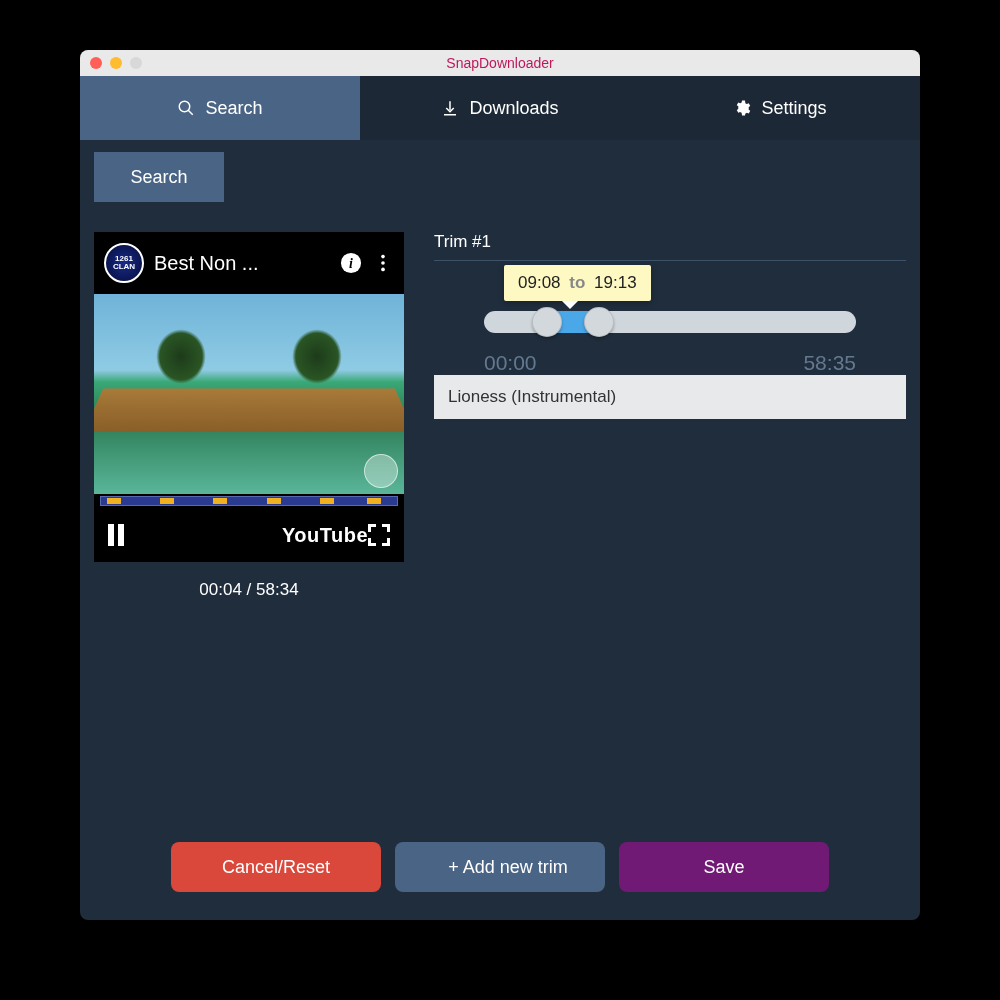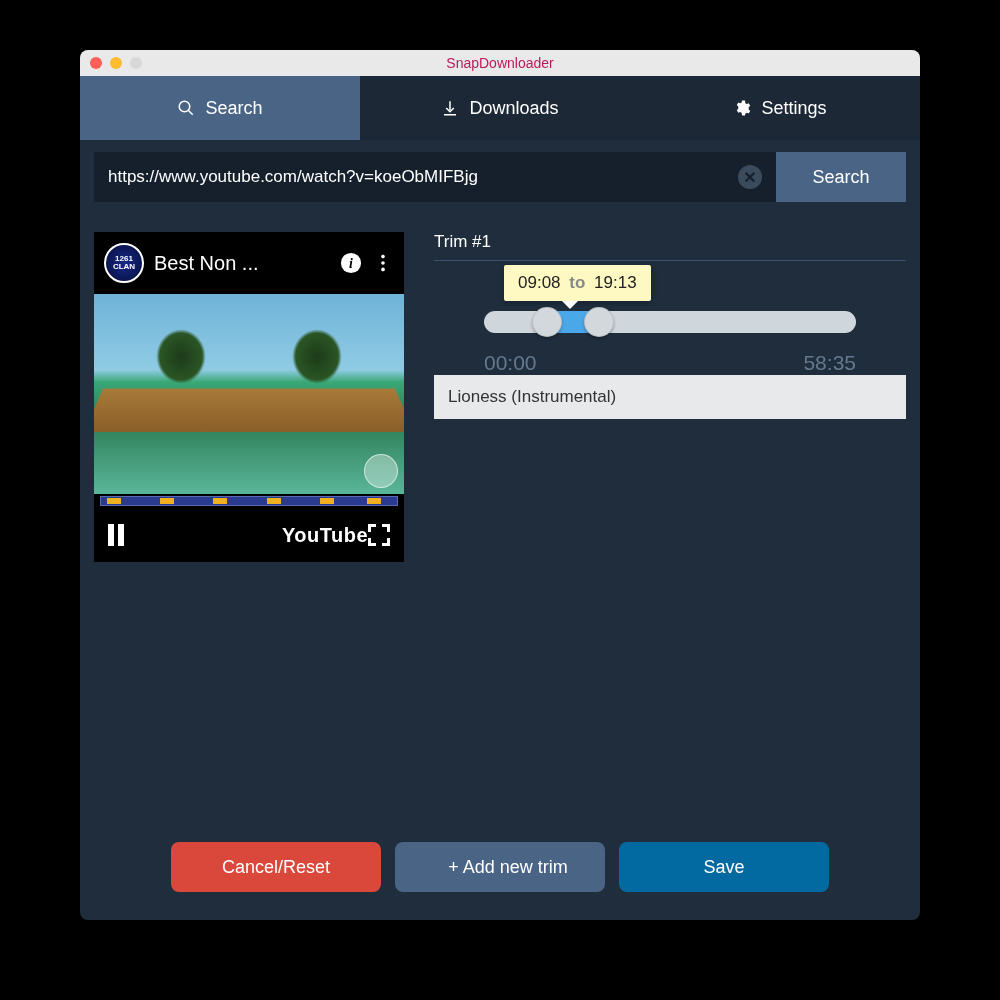--- a/index.html
+++ b/index.html
@@ -244,21 +244,21 @@
     justify-content:center;
     padding:22px 14px 28px 14px;
   }
   .footer button {
     width:210px; height:50px;
     border:none; color:#fff; font-size:18px;
     border-radius:8px; cursor:pointer;
   }
   .btn-cancel { background:#d9483b; }
   .btn-add { background:#4a6485;padding-left:16px; }
-  .btn-save { background:#0369a1; }
+  .btn-save { background:#701a75; }
 </style>
 </head>
 <body>
 
 <div class="window">
 
   <div class="titlebar">
     <div class="traffic">
       <div class="dot red"></div>
       <div class="dot yellow"></div>
@@ -291,26 +291,20 @@
       <span class="icon">
         <svg width="18" height="18" viewBox="0 0 24 24" fill="#fff">
             <path d="M12 8a4 4 0 100 8 4 4 0 000-8zm9 4a7 7 0 00-.1-1.2l2.1-1.6-2-3.4-2.5 1a7 7 0 00-2-1.2L16 2h-4l-.5 2.6a7 7 0 00-2 1.2l-2.5-1-2 3.4 2.1 1.6A7 7 0 007 12a7 7 0 00.1 1.2L5 14.8l2 3.4 2.5-1a7 7 0 002 1.2L12 22h4l.5-2.6a7 7 0 002-1.2l2.5 1 2-3.4-2.1-1.6A7 7 0 0021 12z"></path>
           </svg>
       </span>
       <span>Settings</span>
     </div>
   </div>
 
   <div class="searchbar">
-    <div class="url-wrap">
-      <input class="url" type="text" value="https://www.youtube.com/watch?v=koeObMIFBjg" style="">
-      <div class="clear-btn">
-        <span>✕</span>
-      </div>
-    </div>
     <button class="go">Search</button>
   </div>
 
   <div class="content">
     <div class="leftcol">
       <div class="player">
         <div class="player-top">
           <div class="channel-logo">1261<br>CLAN</div>
           <div class="ptitle">Best Non ...</div>
           <div class="picon">
@@ -353,20 +347,21 @@
             <div class="yt-label">YouTube</div>
             <div class="fullscreen-icon">
               <span class="tl"></span>
                 <span class="tr"></span>
                 <span class="bl"></span>
                 <span class="br"></span>
             </div>
           </div>
         </div>
       </div>
+      <div class="time-under">00:04 / 58:34</div>
     </div>
 
     <div class="rightcol">
       <div class="trim-h">Trim #1</div>
 
       <div class="slider-area">
         <div class="tooltip">
           <span>09:08</span>
           <span class="to">to</span>
           <span>19:13</span>

